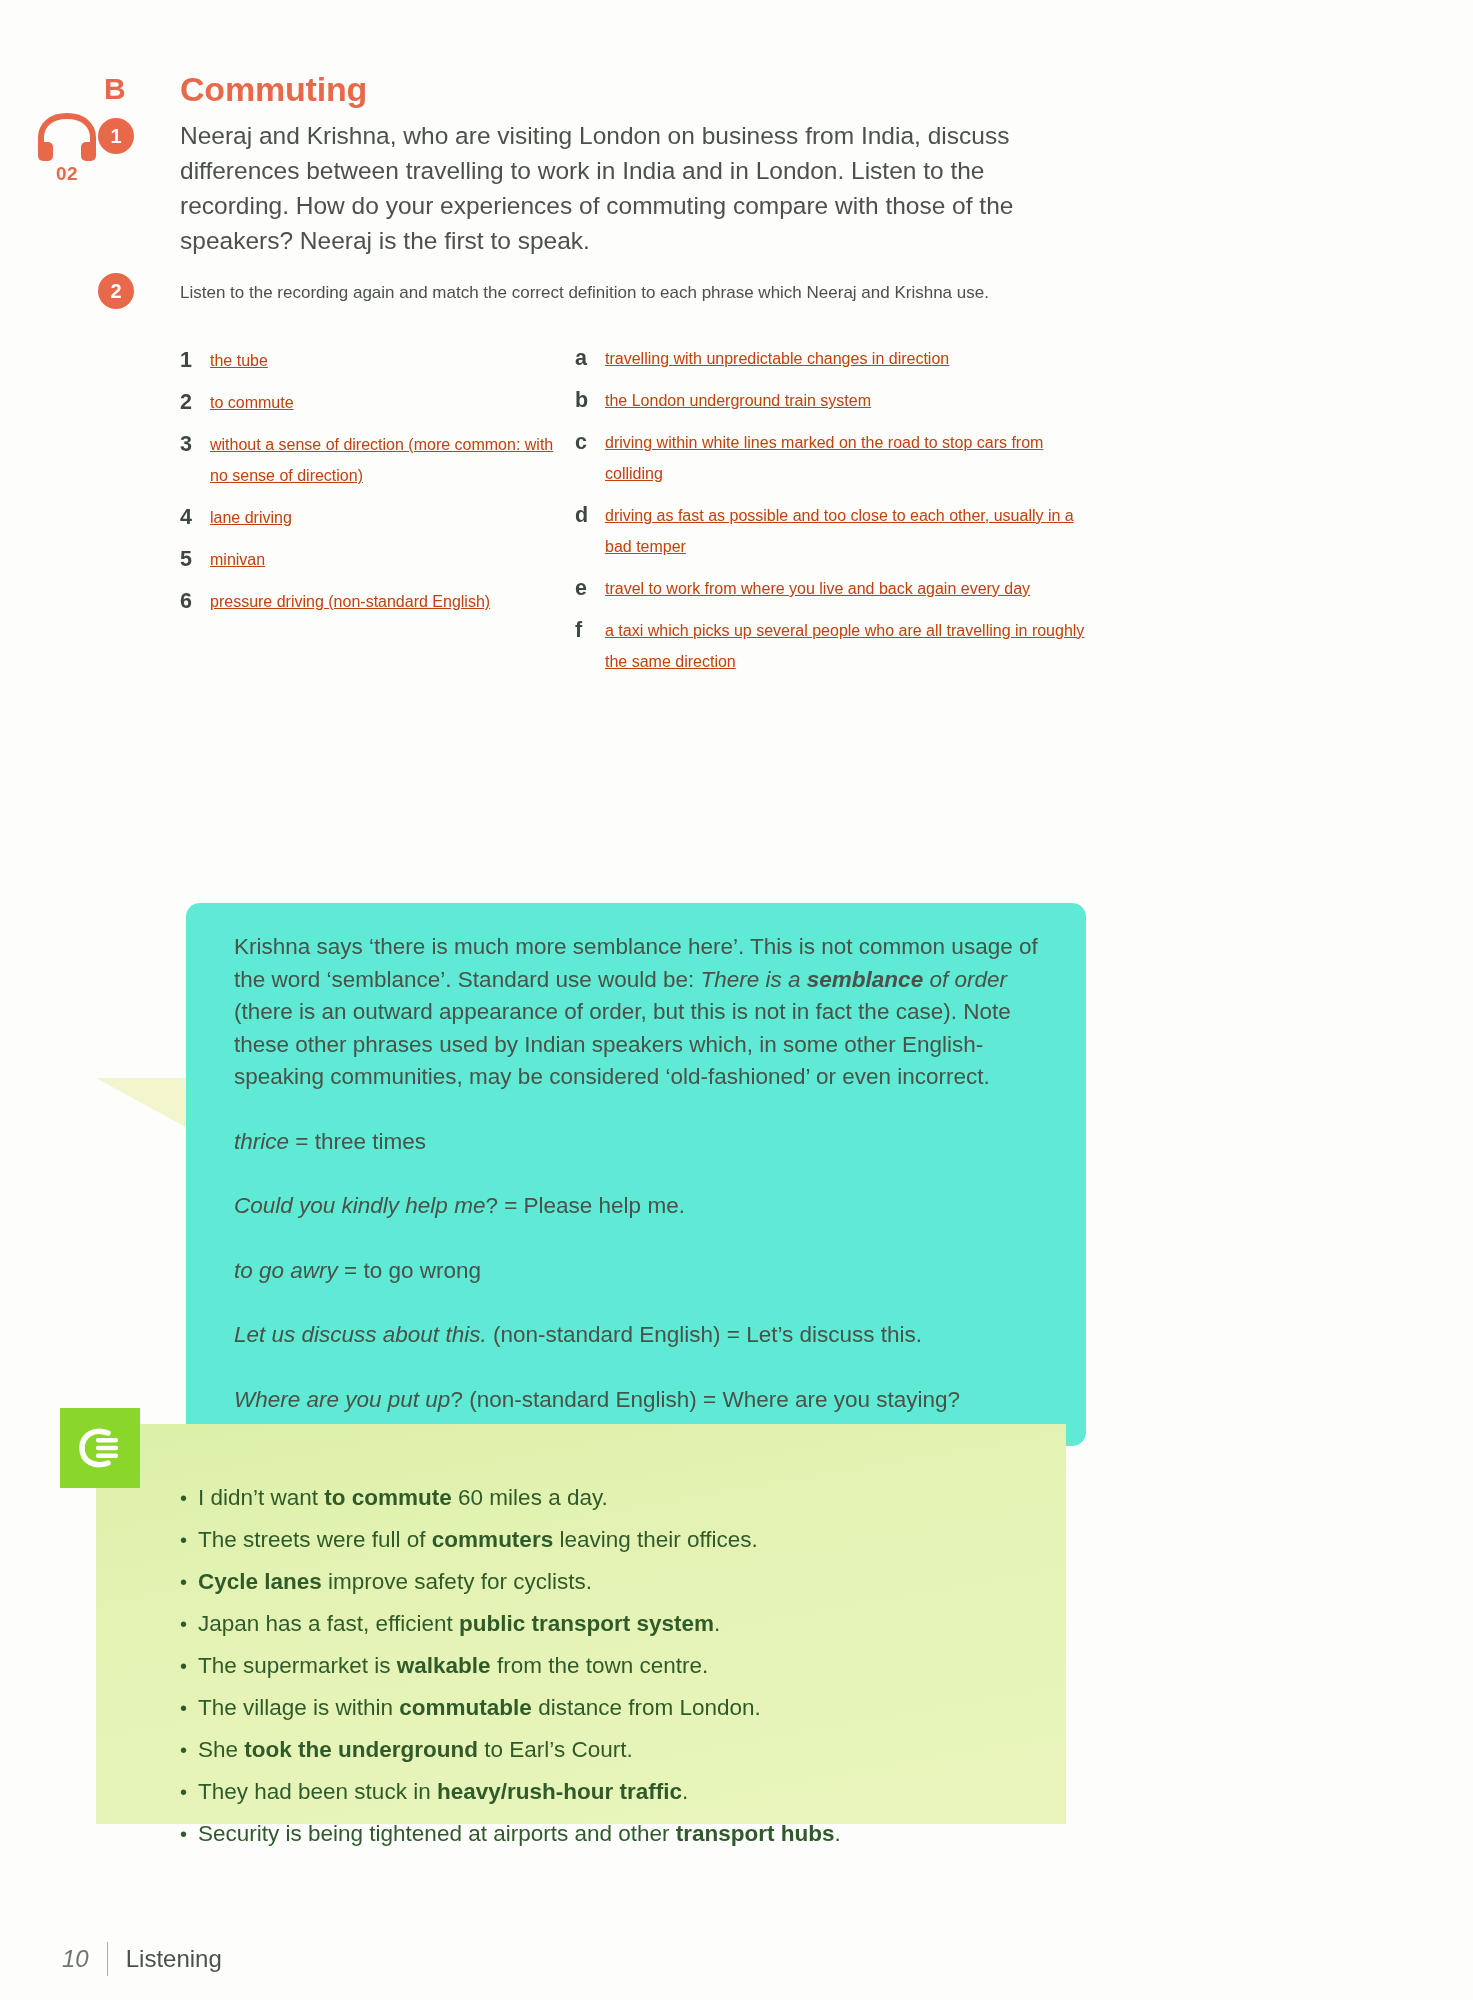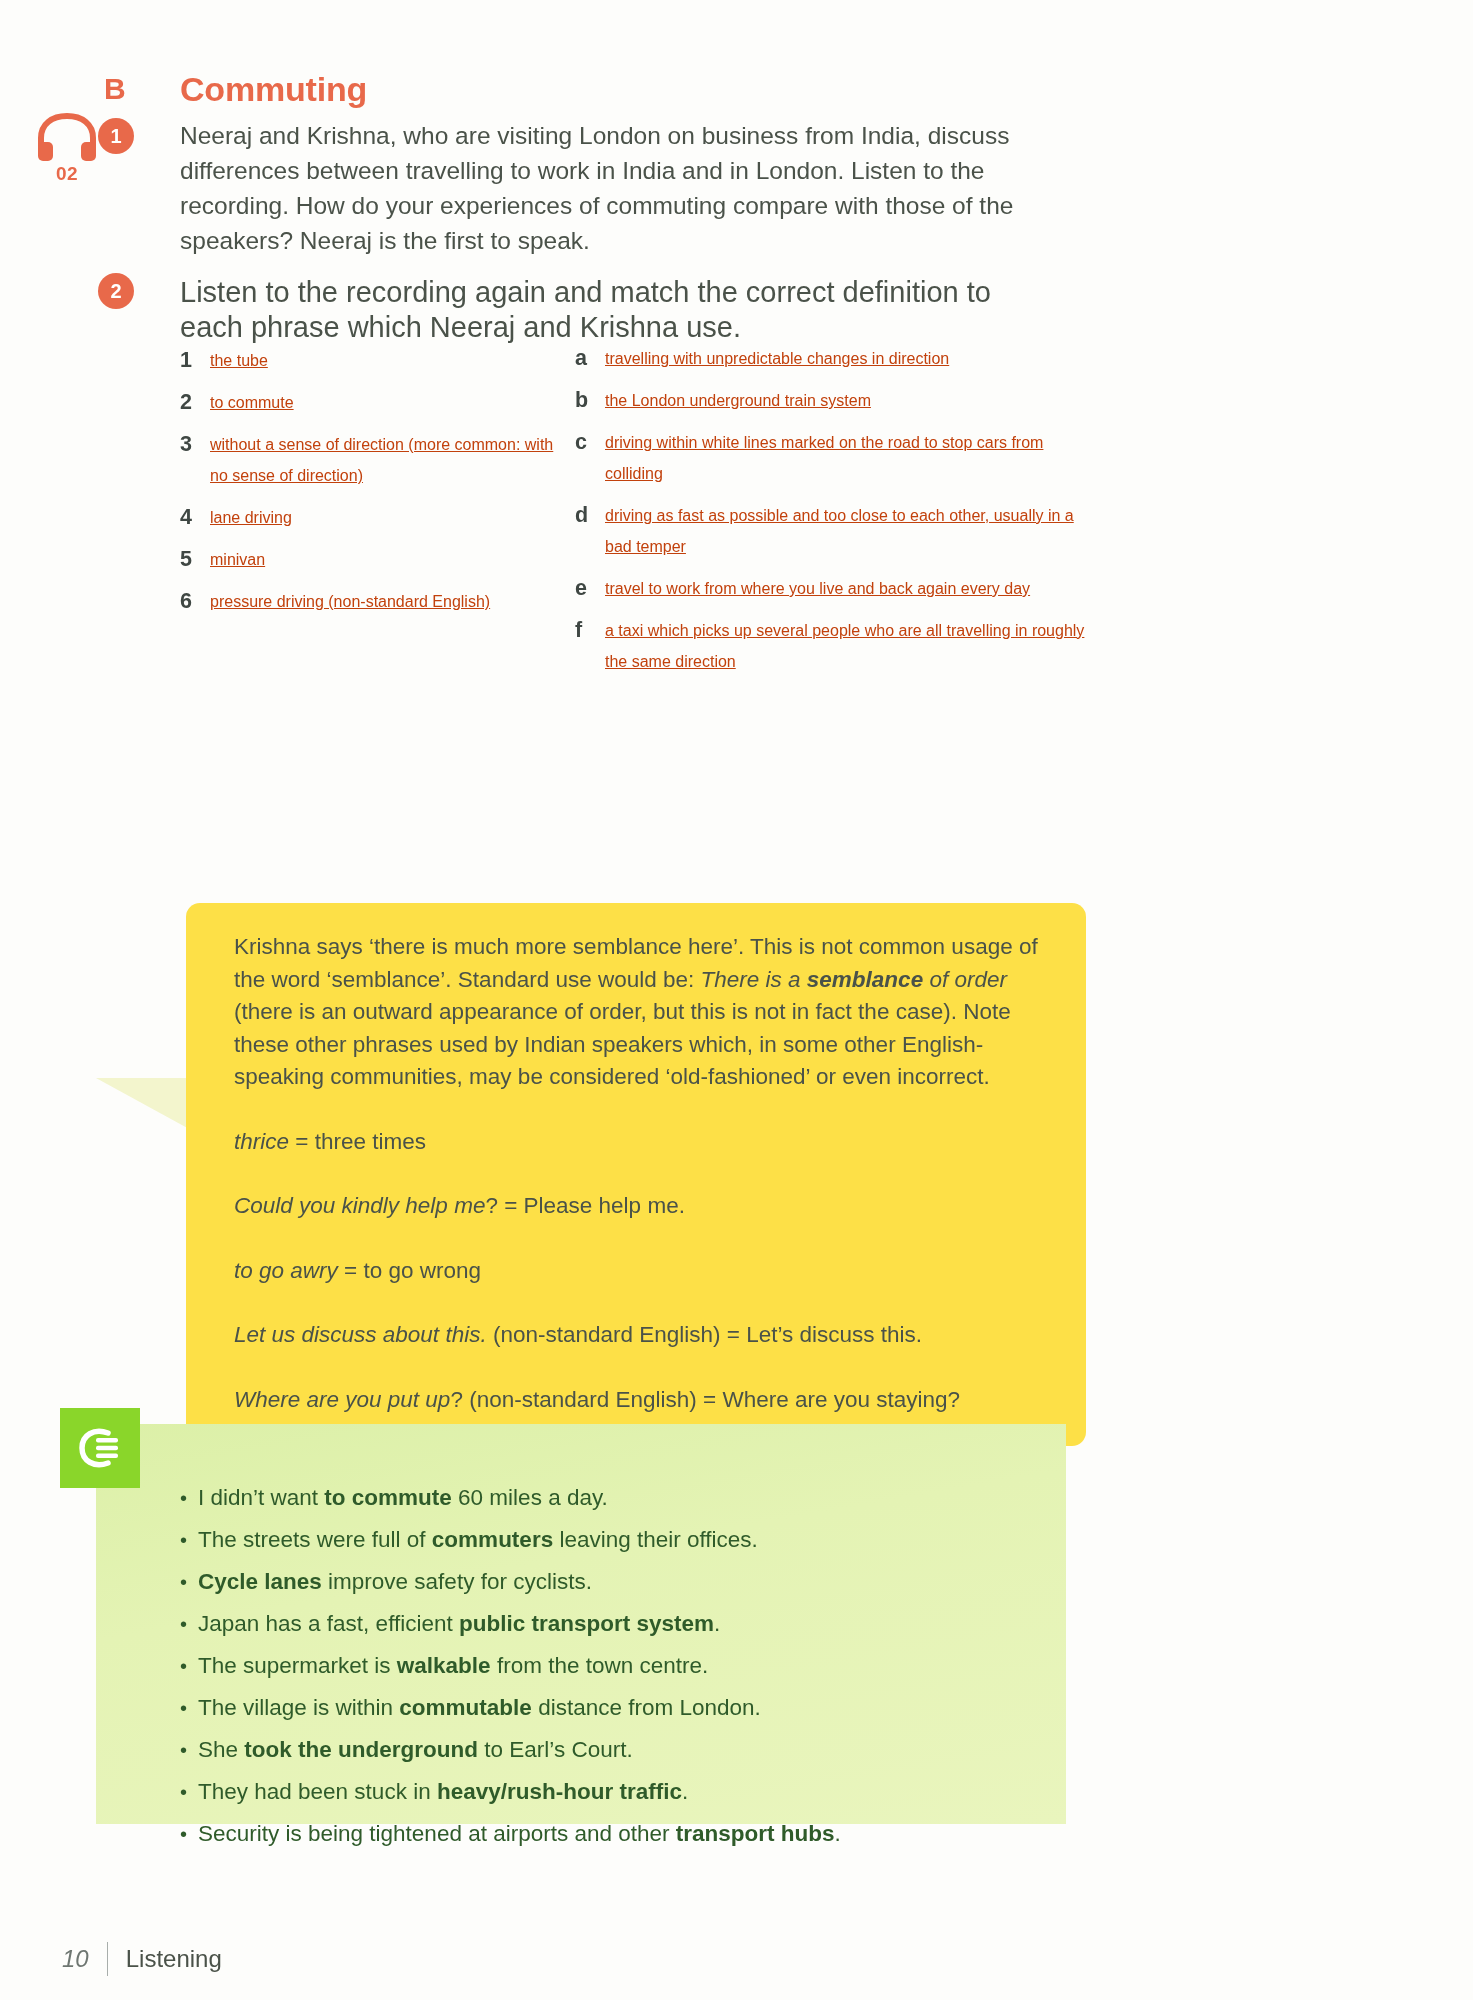--- a/index.html
+++ b/index.html
@@ -86,21 +86,21 @@
     font-size: 24.5px;
     line-height: 35px;
     color: #4a5249;
   }
 
   .ex2-instr {
     position: absolute;
     left: 180px;
     top: 275px;
     width: 860px;
-    font-size: 29px;
+    font-size: 17px;
     line-height: 35px;
     color: #4a5249;
   }
 
   
   .match-cols {
     position: absolute;
     left: 180px;
     top: 345px;
     width: 905px;
@@ -127,21 +127,21 @@
     color: #c2410c;
     text-decoration: underline;
   }
 
   
   .bubble {
     position: absolute;
     left: 186px;
     top: 903px;
     width: 900px;
-    background: #fde047;
+    background: #5eead4;
     border-radius: 14px;
     padding: 28px 40px 30px 48px;
     box-sizing: border-box;
   }
   .bubble-tail {
     position: absolute;
     left: 96px;
     top: 1078px;
     width: 0;
     height: 0;

